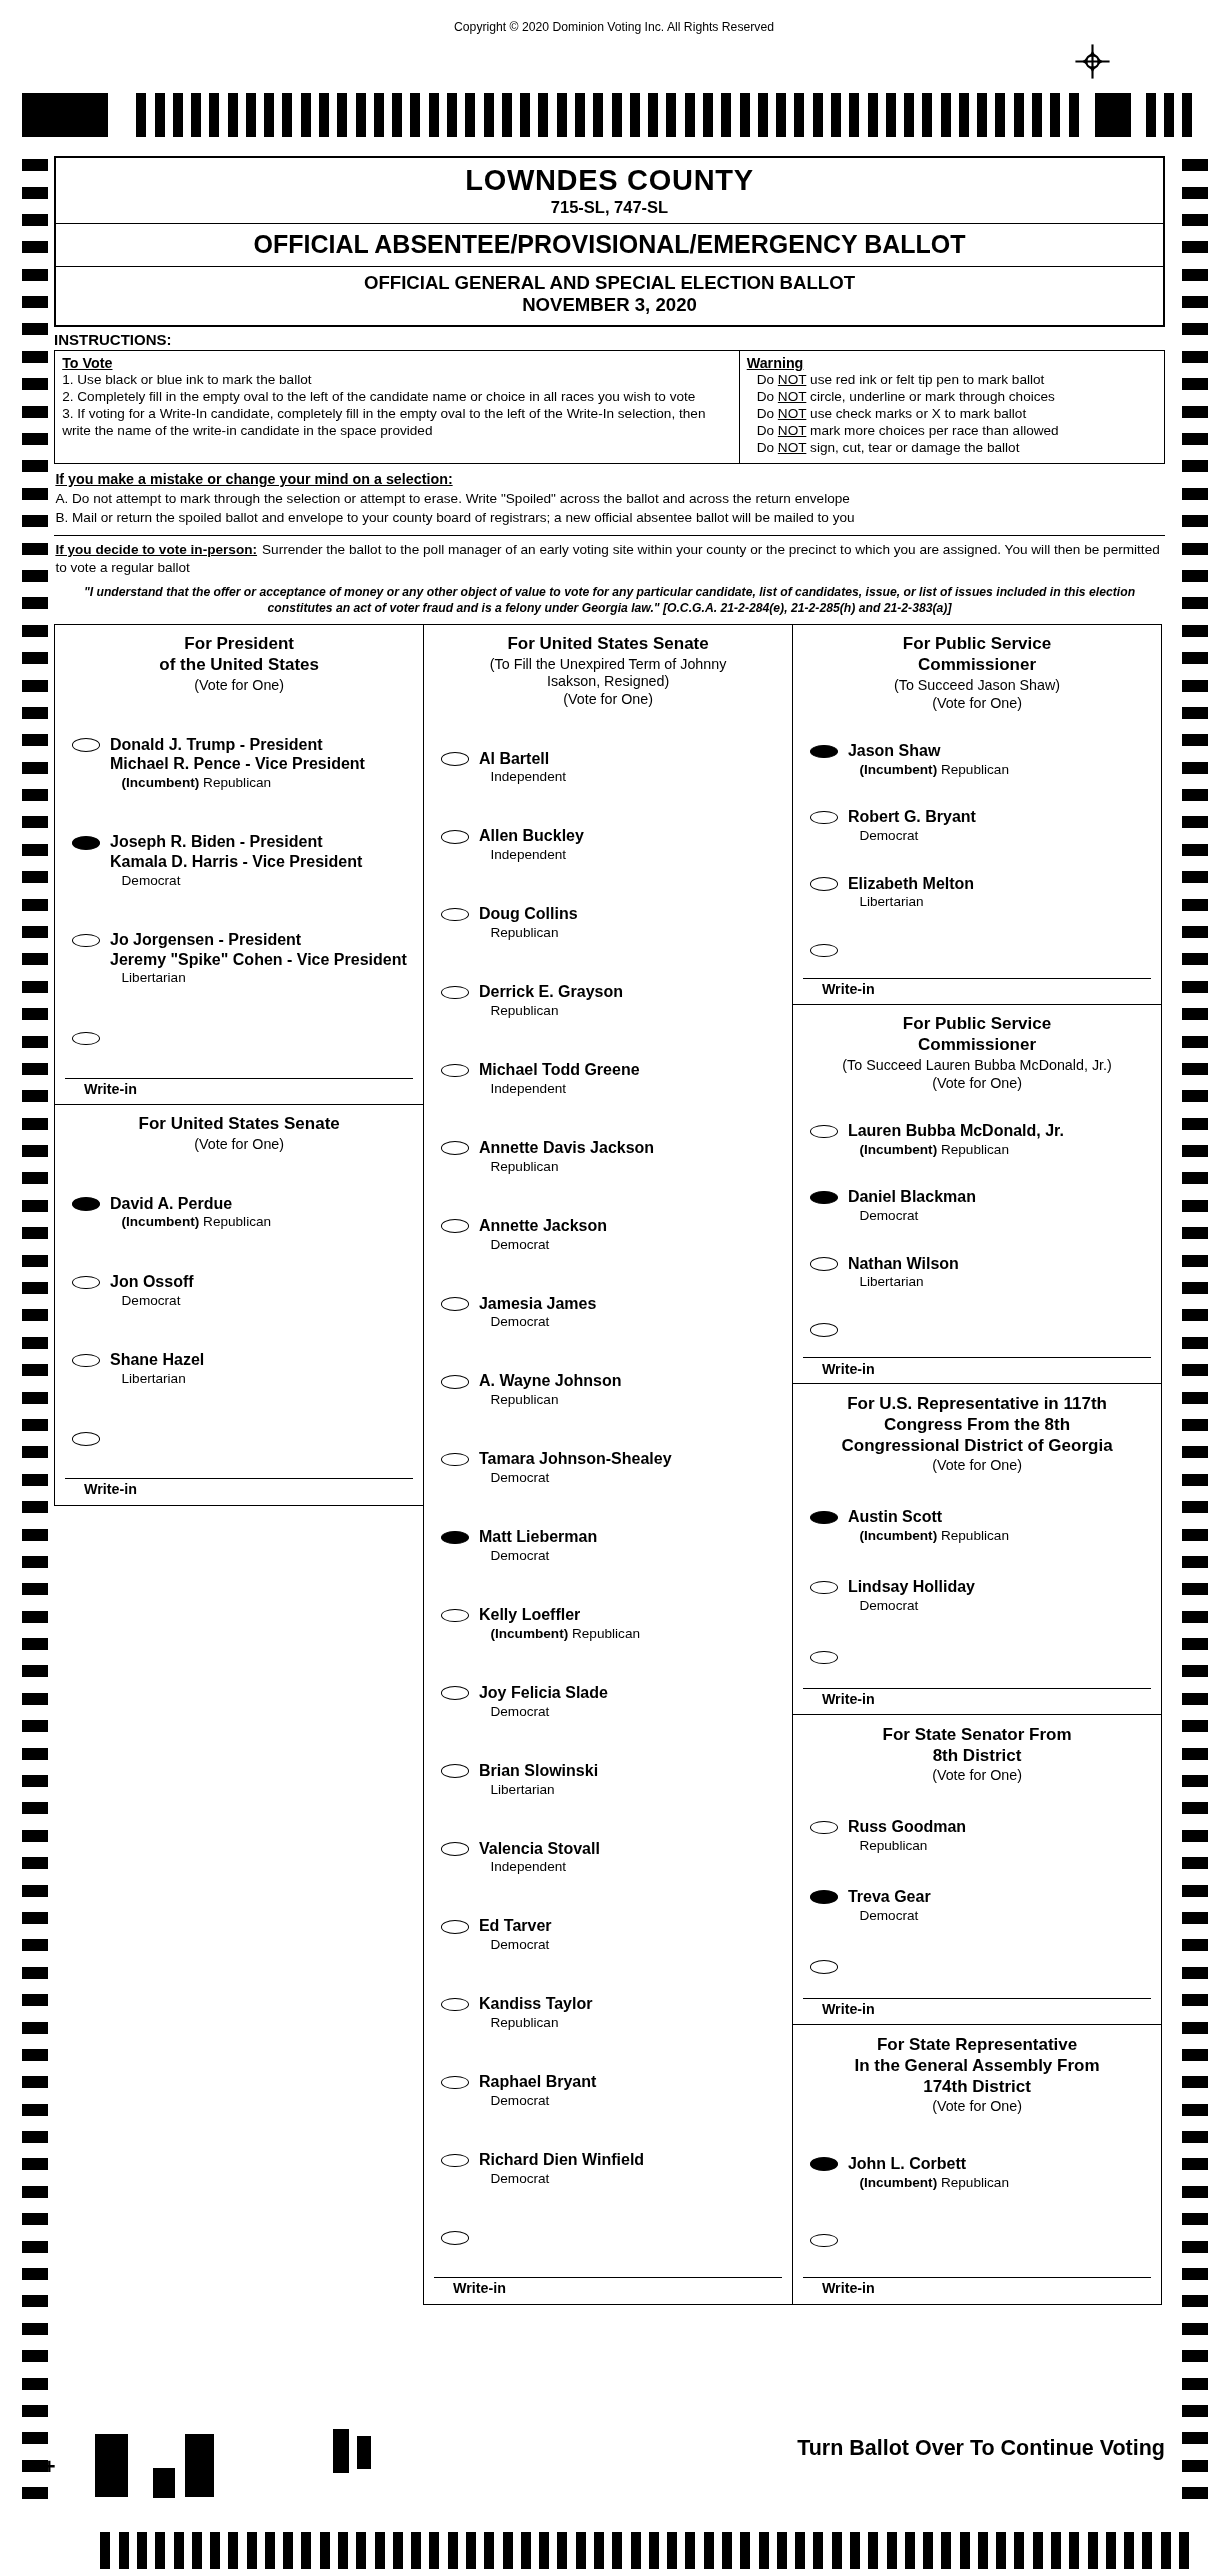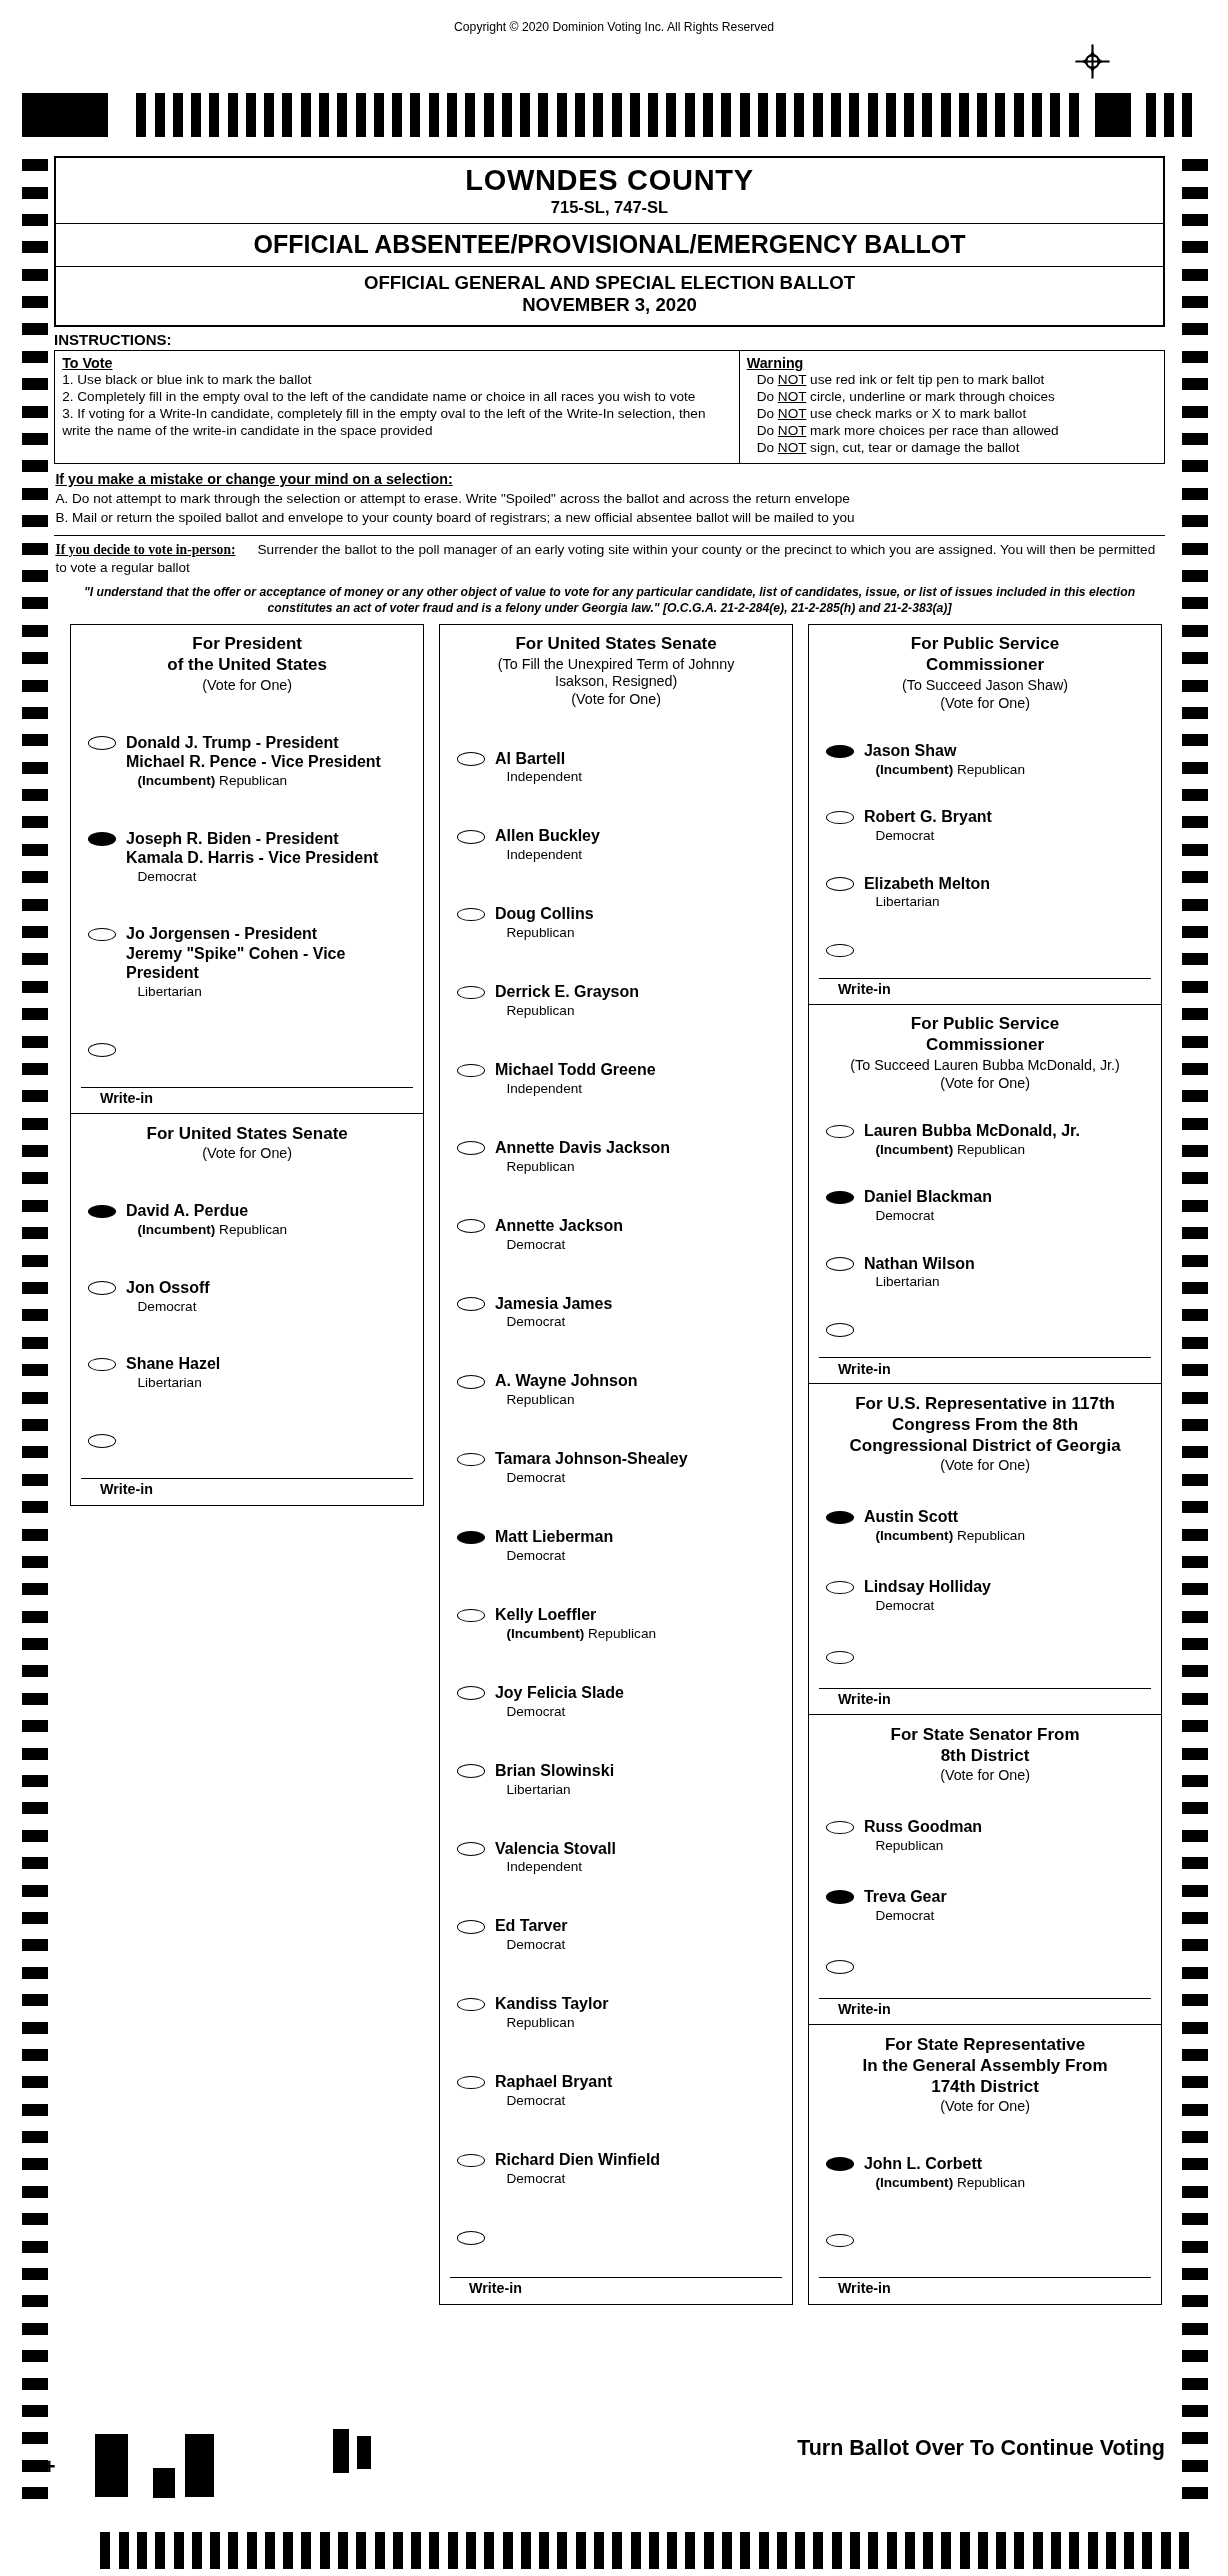--- a/index.html
+++ b/index.html
@@ -31,31 +31,31 @@
   .to-vote-box { width: 62%; border-right: 1.4px solid #000; padding: 4.3px 7.2px 7.2px; }
   .warning-box { width: 38%; padding: 4.3px 7.2px 7.2px; }
   .box-title { font-size: 14.3px; font-weight: bold; text-decoration: underline; }
   .instr-item { font-size: 13.6px; line-height: 17px; }
   .warn-item { font-size: 13.6px; line-height: 17px; padding-left: 10px; }
   .mistake { padding: 7.2px 1.4px 2.9px; }
   .mistake-title { font-size: 14.3px; font-weight: bold; text-decoration: underline; margin-bottom: 2.9px; }
   .mistake-item { font-size: 13.6px; line-height: 18.6px; }
   .thin-line { border-top: 1.4px solid #000; margin: 4.3px 0; }
   .in-person { font-size: 13.6px; line-height: 18px; padding: 1.4px 1.4px 5.7px; }
-  .in-person-title { font-weight: bold; text-decoration: underline; margin-right: 22px; font-family: Liberation Serif, serif; }
+  .in-person-title { font-weight: bold; text-decoration: underline; margin-right: 5px; }
   .fraud { font-size: 12.2px; line-height: 16px; font-style: italic; font-weight: bold; text-align: center; padding: 1.4px 17px 7.2px; }
 
   .ballot-columns { display: flex; align-items: flex-start; }
   .bcol { width: 33.3333%; display: flex; flex-direction: column; }
   .bcol + .bcol { margin-left: -1.4px; }
   .bcol-1 { min-height: 882px; }
   .bcol-2, .bcol-3 { min-height: 1681px; }
 
   .special-header { border: 1.4px solid #000; font-size: 20px; font-weight: bold; text-align: center; padding: 10px 0; background: #fff; }
-  .race { border: 1.4px solid #000; display: flex; flex-direction: column; flex: 1 1 auto; background: #fff; margin-left: 16px; }
+  .race { border: 1.4px solid #000; display: flex; flex-direction: column; flex: 1 1 auto; background: #fff; }
   .race + .race, .special-header + .race { margin-top: -1.4px; }
   .race-header { text-align: center; padding: 8.6px 5.7px 4.3px; }
   .race-title { font-size: 17px; font-weight: bold; line-height: 21px; }
   .race-subtitle { font-size: 14.3px; line-height: 17px; margin-top: 1.4px; }
   .race-votefor { font-size: 14.3px; line-height: 17px; margin-top: 1.4px; }
   .cand-area { flex: 1; display: flex; flex-direction: column; justify-content: space-evenly; padding: 2.9px 0; }
   .candidate { display: flex; align-items: flex-start; margin: 7.2px 8.6px 7.2px 17px; }
   .oval { flex: none; width: 26px; height: 11.5px; border: 1.8px solid #000; border-radius: 50%; margin: 3.6px 10px 0 0; background: #fff; }
   .oval.filled { background: #000; }
   .cand-name { font-size: 16px; font-weight: bold; line-height: 19.4px; }

